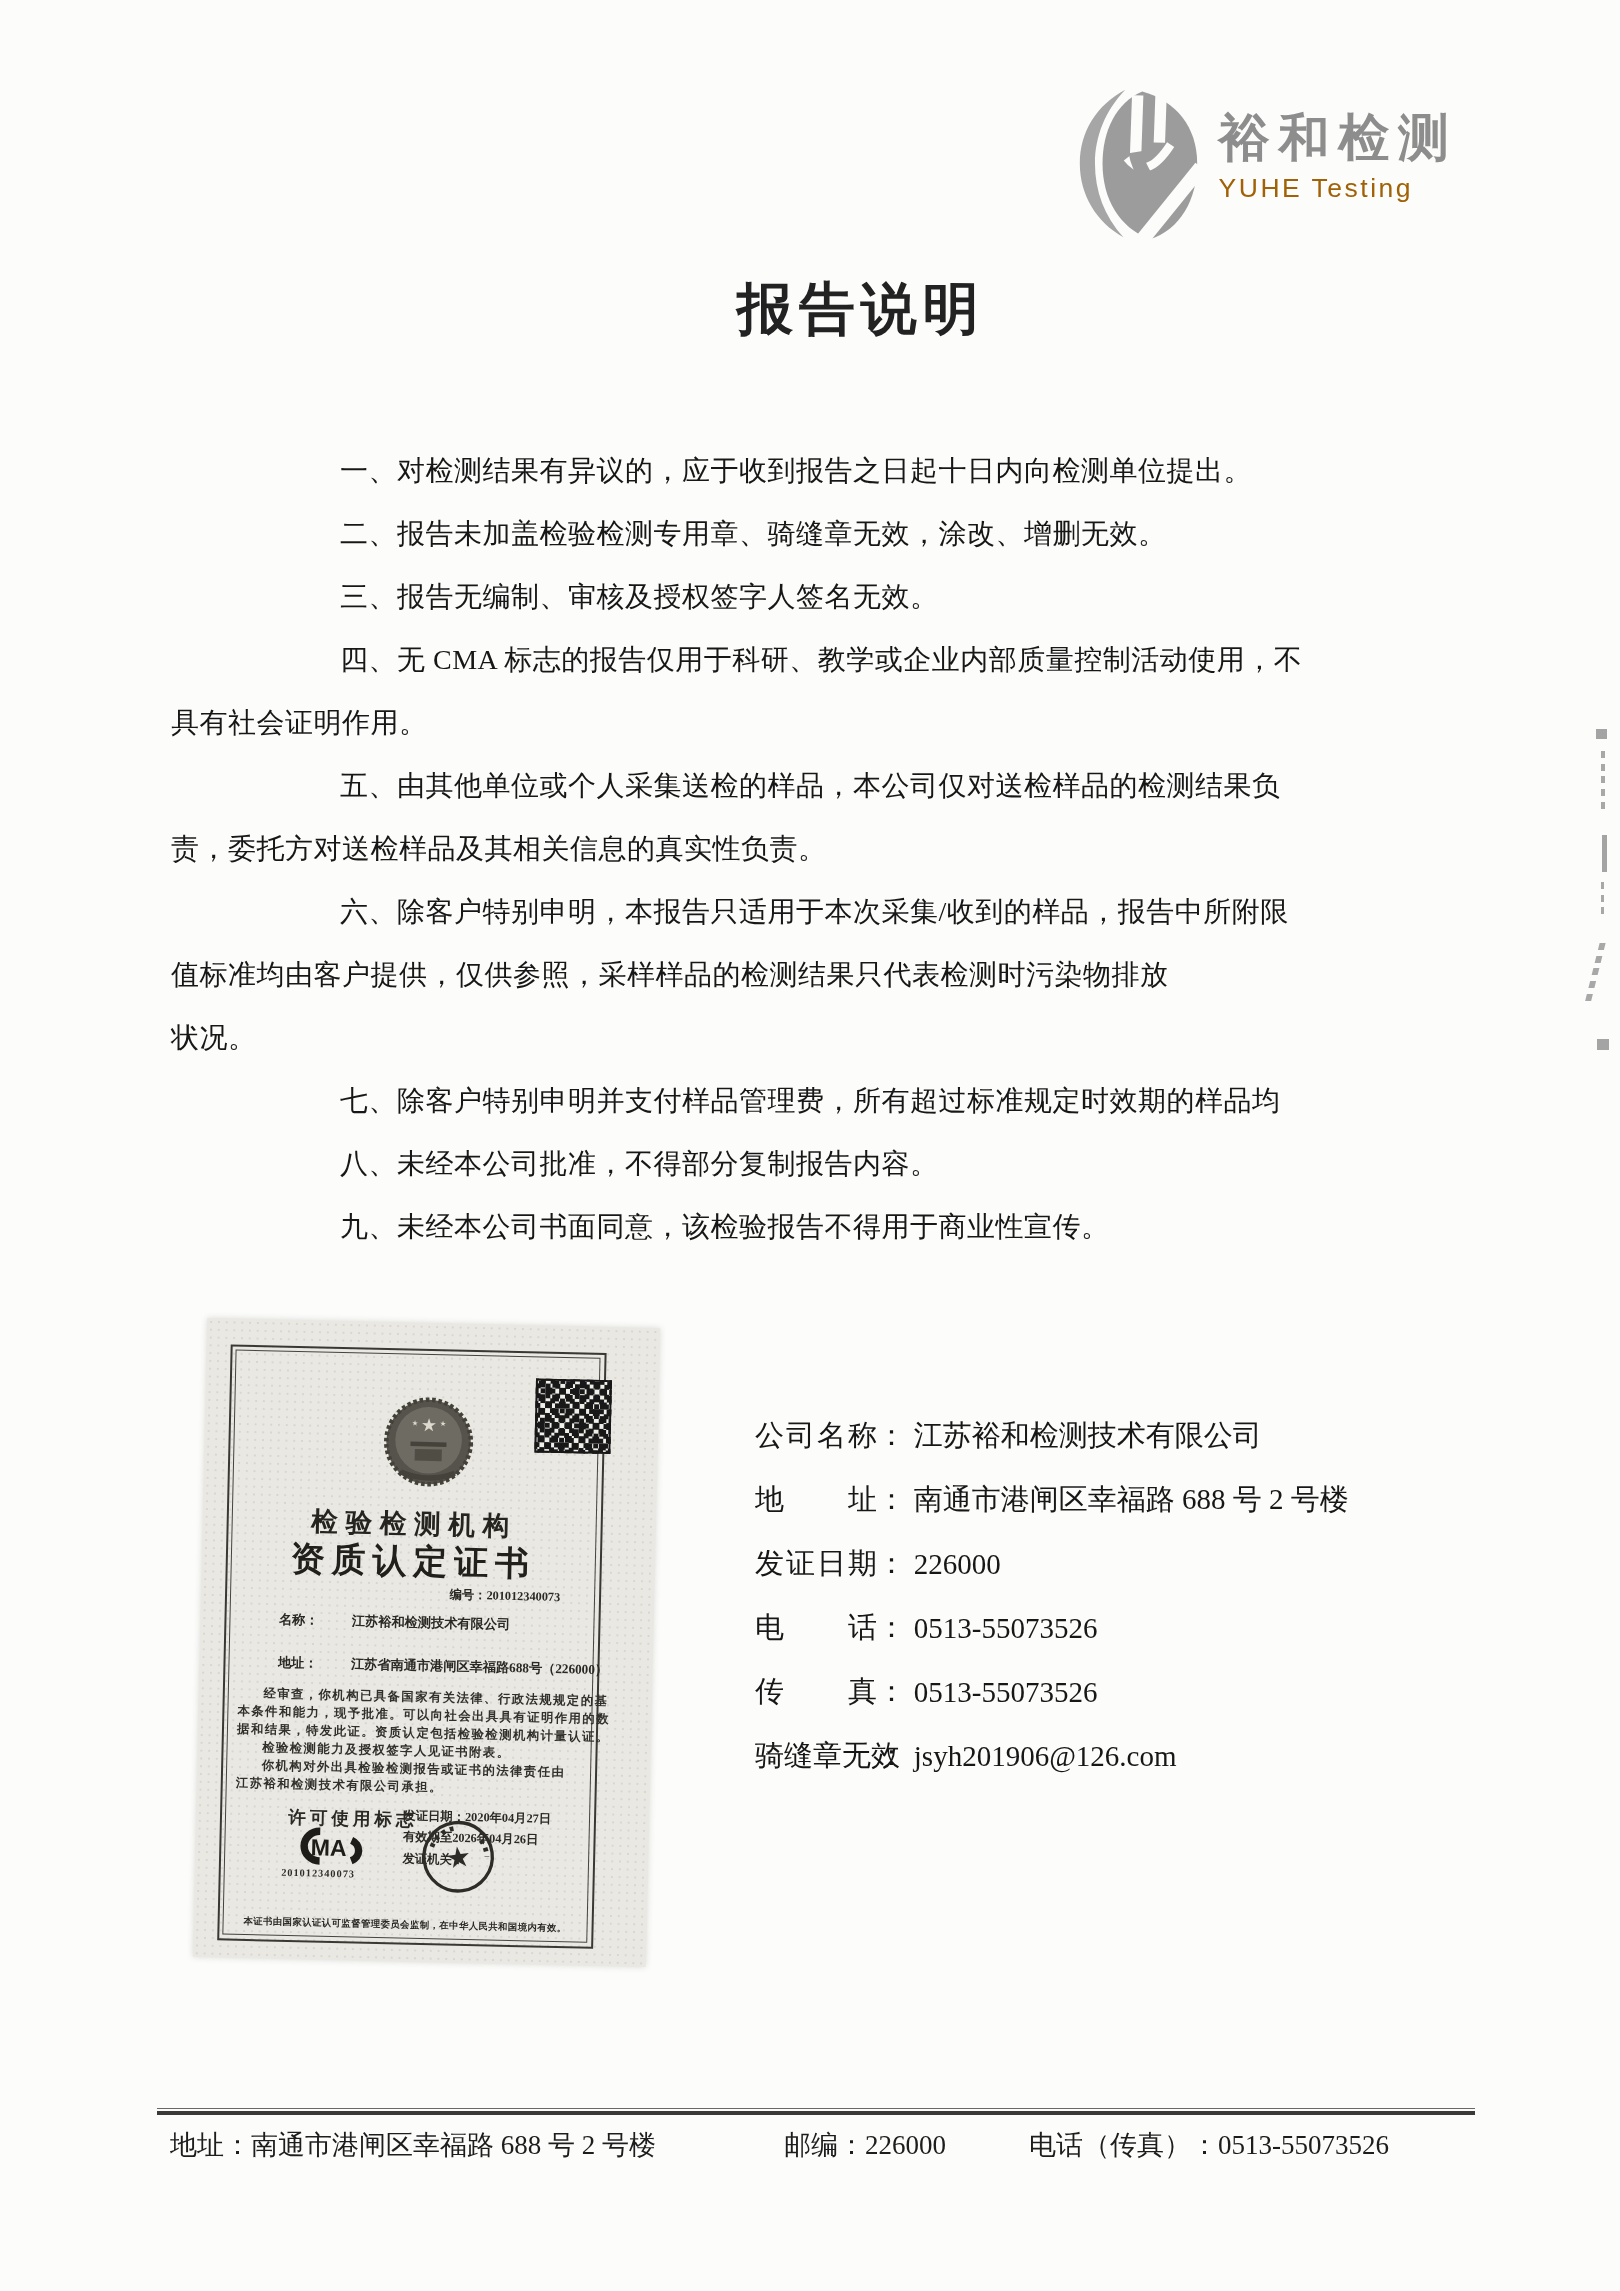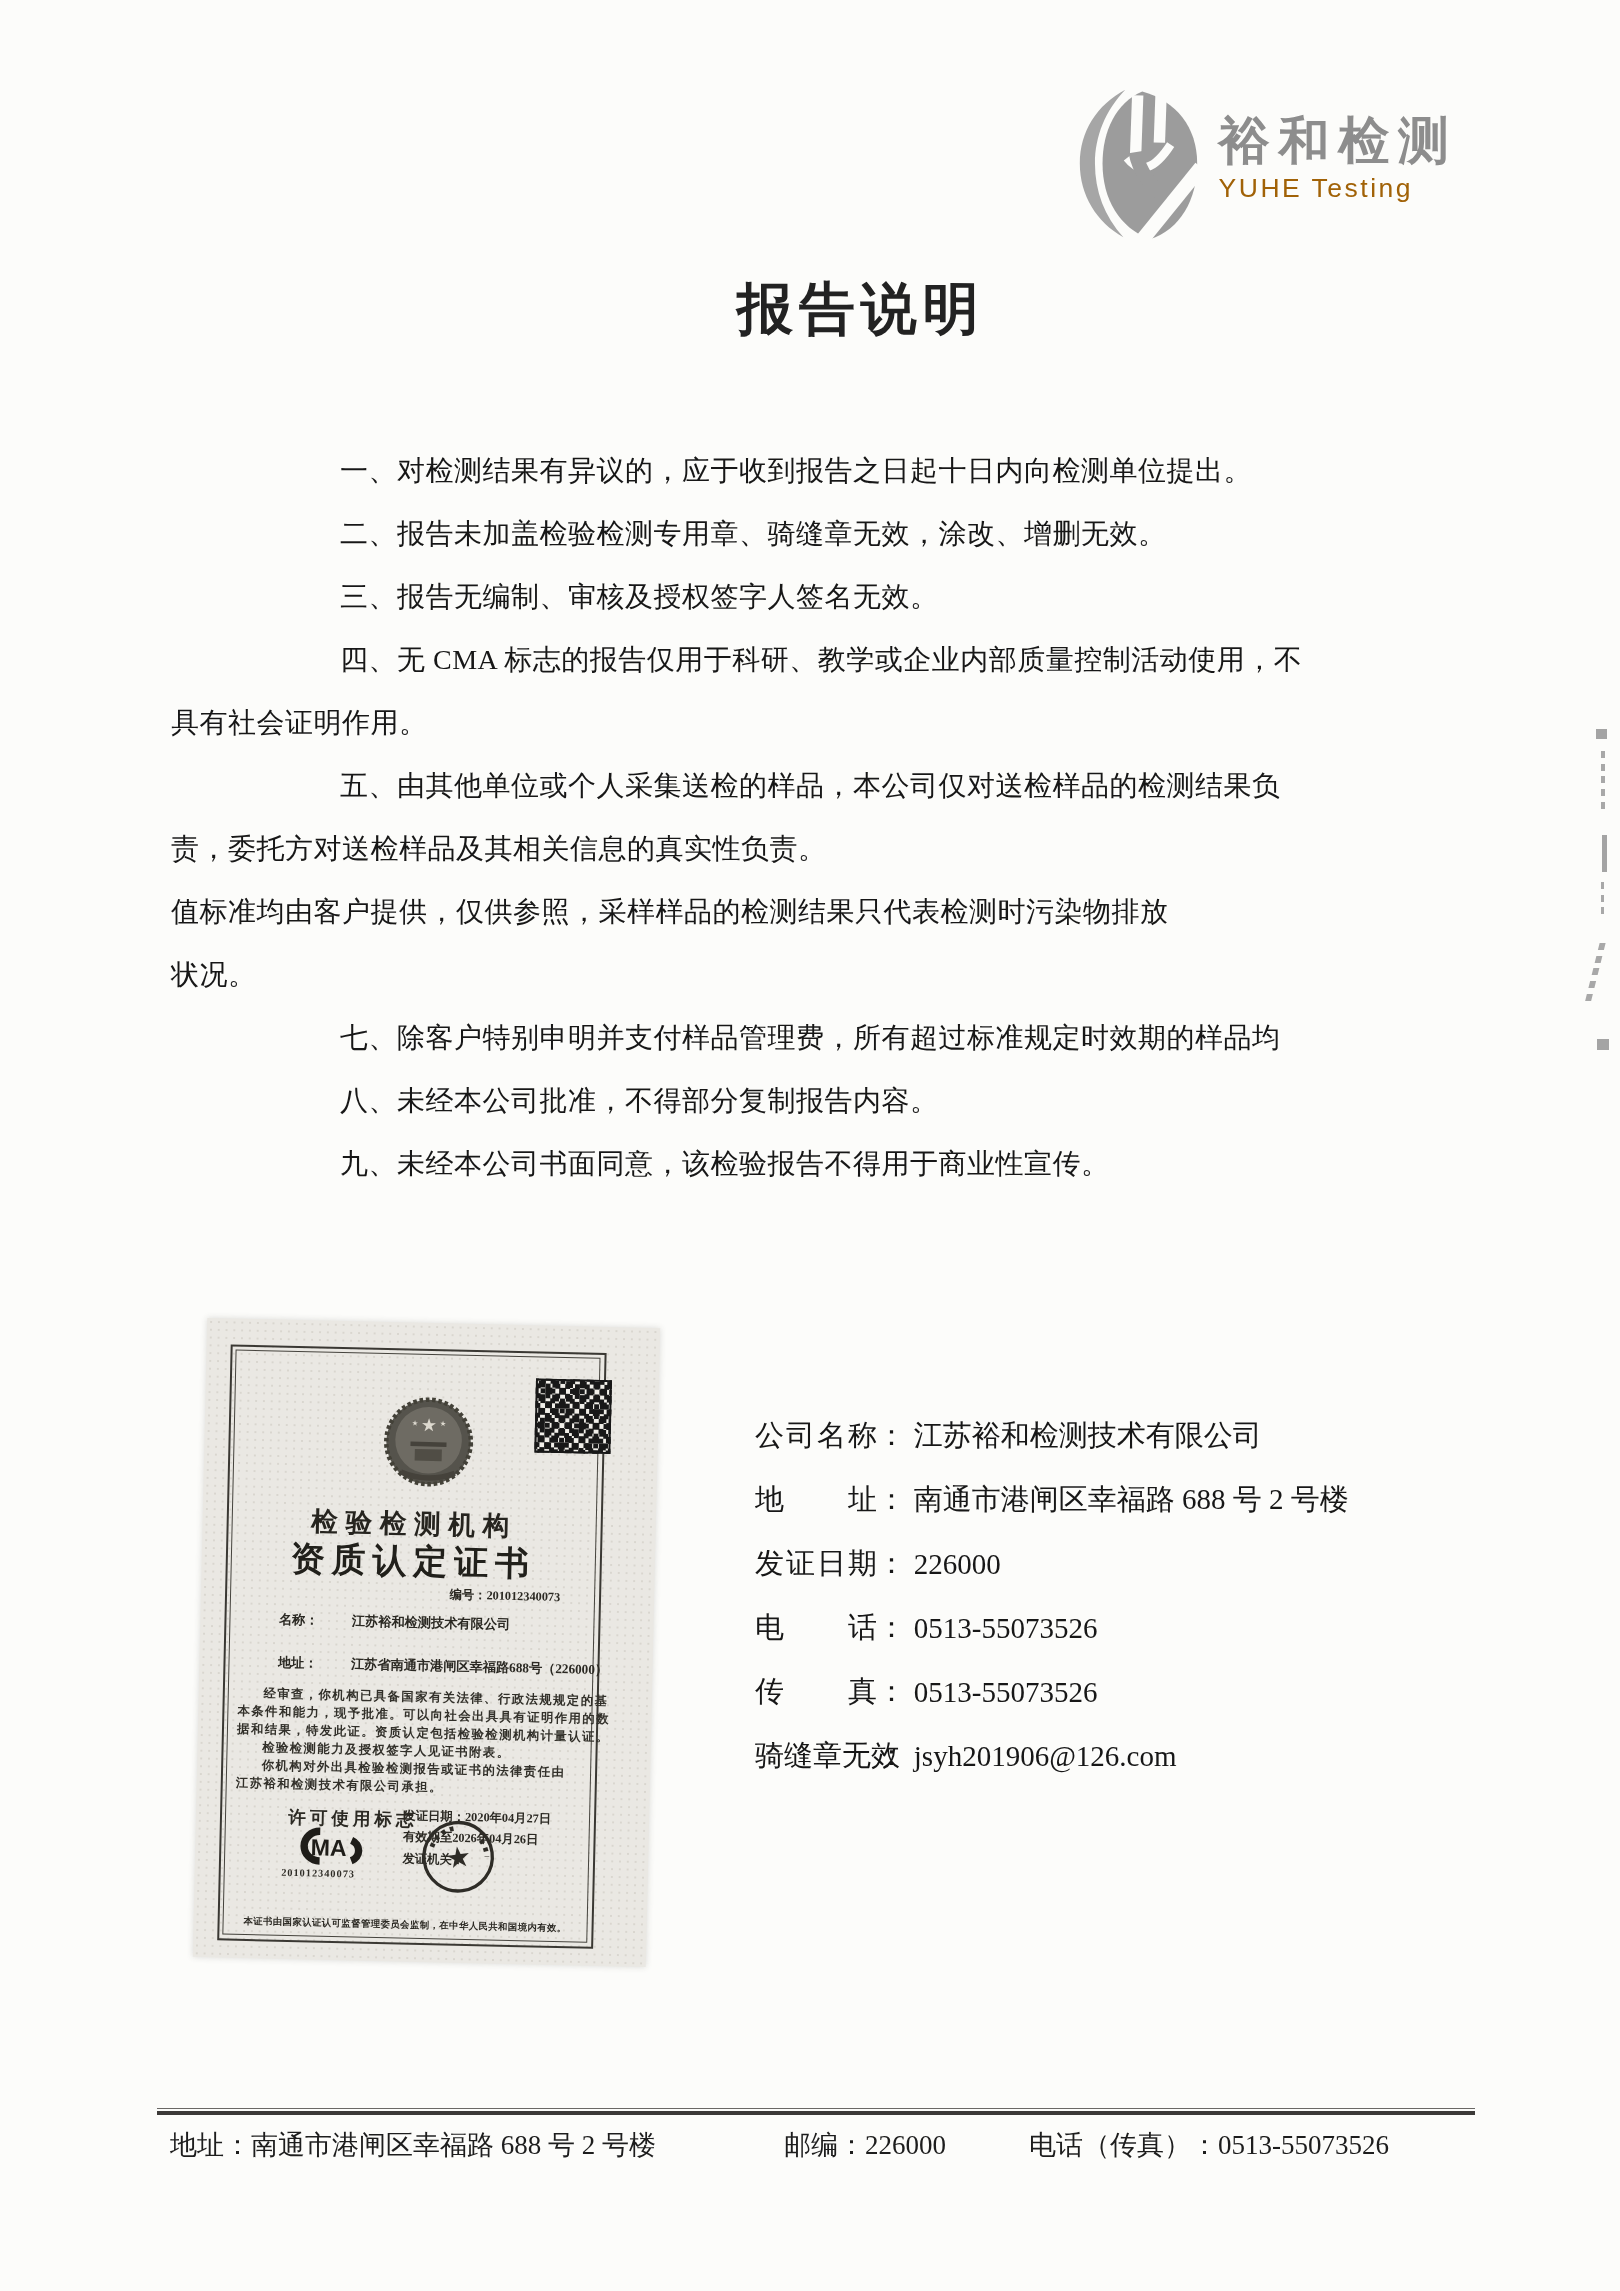--- a/index.html
+++ b/index.html
@@ -7,21 +7,21 @@
     position:relative;width:1620px;height:2292px;margin:0 auto;
     background:#fcfcfa;overflow:hidden;
     font-family:"Liberation Serif","DejaVu Serif",serif;color:#1c1c1c;
   }
 
   
   .logo{position:absolute;top:84px;left:1076px;display:flex;align-items:flex-start;}
   .logo-mark{width:125px;height:159px;flex:0 0 auto;}
   .logo-text{margin-left:17.6px;padding-top:31px;}
   .brand-cn{
-    font-family:Liberation Serif, serif;font-weight:bold;
+    font-family:Liberation Mono, monospace;font-weight:bold;
     font-size:51px;line-height:1.05;color:#8d8d8d;letter-spacing:8.8px;white-space:nowrap;
   }
   .brand-en{
     font-family:"Liberation Sans","DejaVu Sans",sans-serif;
     font-size:26.5px;color:#a16207;letter-spacing:2.5px;margin-top:4.9px;white-space:nowrap;
   }
 
   
   .doc-title{
     position:absolute;top:272px;left:737px;
@@ -118,20 +118,21 @@
   <div class="doc-title">报告说明</div>
 
   <div class="notes">
     <div class="ln ind">一、对检测结果有异议的，应于收到报告之日起十日内向检测单位提出。</div>
     <div class="ln ind">二、报告未加盖检验检测专用章、骑缝章无效，涂改、增删无效。</div>
     <div class="ln ind">三、报告无编制、审核及授权签字人签名无效。</div>
     <div class="ln ind">四、无 CMA 标志的报告仅用于科研、教学或企业内部质量控制活动使用，不</div>
     <div class="ln">具有社会证明作用。</div>
     <div class="ln ind">五、由其他单位或个人采集送检的样品，本公司仅对送检样品的检测结果负</div>
     <div class="ln">责，委托方对送检样品及其相关信息的真实性负责。</div>
+    <div class="ln ind">六、除客户特别申明，本报告只适用于本次采集/收到的样品，报告中所附限</div>
     <div class="ln">值标准均由客户提供，仅供参照，采样样品的检测结果只代表检测时污染物排放</div>
     <div class="ln">状况。</div>
     <div class="ln ind">七、除客户特别申明并支付样品管理费，所有超过标准规定时效期的样品均</div>
     <div class="ln ind">八、未经本公司批准，不得部分复制报告内容。</div>
     <div class="ln ind">九、未经本公司书面同意，该检验报告不得用于商业性宣传。</div>
   </div>
 
   <div class="cert">
     <div class="cert-frame">
 

